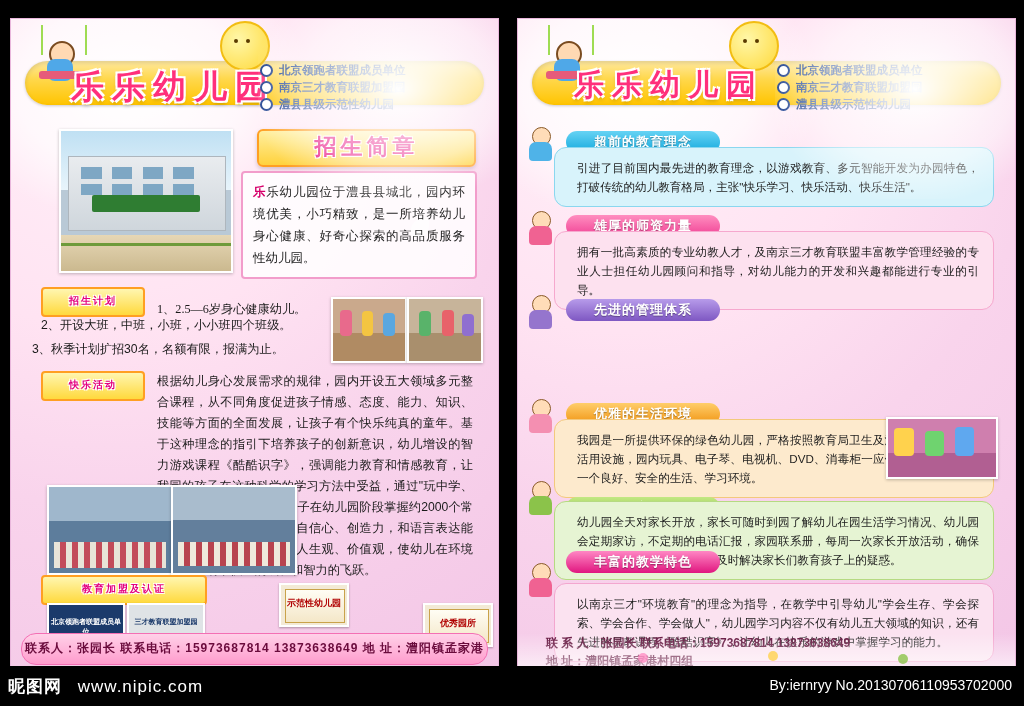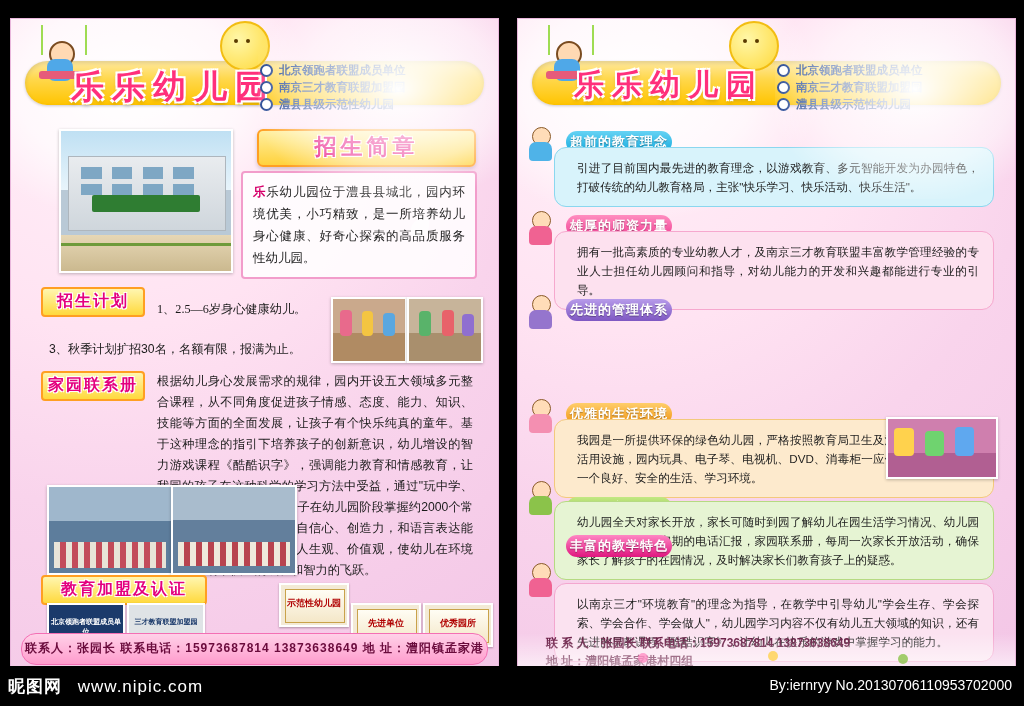--- a/index.html
+++ b/index.html
@@ -71,35 +71,35 @@
   .photo .fence{position:absolute;left:0;bottom:18%;width:100%;height:3px;background:#6e9a3a;}
   .photo .sign{position:absolute;left:18%;top:46%;width:64%;height:12%;background:#2f7d32;border-radius:2px;}
 
   .intro-box{position:absolute;left:230px;top:152px;width:232px;height:104px;
     background:rgba(255,255,255,0.85);border:2px solid #f29dcb;border-radius:4px;}
   .intro-box p{margin:0;padding:8px 10px;font-size:12.5px;line-height:22px;color:#1d1d1d;text-align:justify;}
   .intro-box .lead{color:#d6006b;font-weight:bold;}
 
   .sec-title{position:absolute;height:26px;border-radius:4px;
     background:linear-gradient(180deg,#fff6b0,#ffd93d);border:2px solid #ff9f22;}
-  .sec-title span{display:block;line-height:24px;text-align:center;font-size:16px;font-weight:bold;letter-spacing:2px;
+  .sec-title span{display:block;line-height:24px;text-align:center;font-size:10px;font-weight:bold;letter-spacing:2px;
     color:#e4007f;text-shadow:-1px -1px 0 #fff,1px -1px 0 #fff,-1px 1px 0 #fff,1px 1px 0 #fff;}
 
   .body-text{position:absolute;font-size:12.2px;line-height:21px;color:#1a1a1a;text-align:justify;}
 
   .cert{position:absolute;background:#f3ead6;border:2px solid #fff;box-shadow:0 1px 2px rgba(0,0,0,.3);overflow:hidden;}
   .cert .inner{position:absolute;left:6%;top:10%;width:88%;height:80%;border:1px solid #c9a24a;background:linear-gradient(180deg,#fffdf4,#f4e7c8);}
   .cert .ttl{position:absolute;left:0;top:30%;width:100%;text-align:center;font-size:9px;color:#b00000;font-weight:bold;}
   .cert.blue{background:#1b3a6b;}
   .cert.grey{background:#dfe3e6;}
 
   .contactbar{position:absolute;left:10px;right:10px;height:30px;border-radius:15px;
     background:linear-gradient(180deg,#ffd1e8,#ff9ccd);border:1px solid #f46fb4;}
   .contactbar .line{font-size:12px;color:#6a0b3c;font-weight:bold;line-height:28px;text-align:center;letter-spacing:1px;}
-  .rb-head{position:absolute;left:48px;height:22px;border-radius:11px;padding:0 4px;
+  .rb-head{position:absolute;left:48px;height:22px;border-radius:11px;padding:0 28px;
     display:flex;align-items:center;}
   .rb-head span{font-size:13px;font-weight:bold;color:#ffffff;letter-spacing:1px;
     text-shadow:0 1px 1px rgba(0,0,0,0.35);}
   .rb-body{position:absolute;left:36px;width:440px;border-radius:12px;padding:10px 14px 10px 22px;
     box-sizing:border-box;font-size:11.6px;line-height:19px;color:#1c1c1c;text-align:justify;}
   .kidicon{position:absolute;left:8px;width:30px;height:34px;}
   .kidicon .h{position:absolute;left:6px;top:0;width:17px;height:17px;border-radius:50%;background:#ffdcb8;border:1.5px solid #8a5a28;}
   .kidicon .b{position:absolute;left:3px;top:15px;width:23px;height:19px;border-radius:7px 7px 4px 4px;}
 
   .rcontact{position:absolute;left:28px;width:450px;font-size:12px;color:#5d0a36;font-weight:bold;line-height:20px;}
@@ -177,37 +177,38 @@
     <div class="intro-box">
       <p>
         <span class="lead">乐</span><span>乐幼儿园位于澧县县城北，园内环境优美，小巧精致，是一所培养幼儿身心健康、好奇心探索的高品质服务性幼儿园。</span>
       </p>
     </div>
 
     <div class="sec-title" style="left:30px;top:268px;width:100px;">
       <span>招生计划</span>
     </div>
     <div class="body-text" style="left:146px;top:280px;width:250px;font-family:Liberation Serif, serif;">1、2.5—6岁身心健康幼儿。</div>
-    <div class="body-text" style="left:38px;top:320px;width:290px;">3、秋季计划扩招30名，名额有限，报满为止。</div>
+    <div class="body-text" style="left:30px;top:296px;width:280px;">2、开设大班，中班，小班，小小班四个班级。</div>
+    <div class="body-text" style="left:21px;top:320px;width:290px;">3、秋季计划扩招30名，名额有限，报满为止。</div>
 
     <div class="photo" style="left:320px;top:278px;width:72px;height:62px;background:#caa98c;">
       <div style="position:absolute;left:0;bottom:0;width:100%;height:45%;background:#b08b63;"></div>
       <div style="position:absolute;left:10%;top:18%;width:16%;height:42%;background:#e86a8c;border-radius:4px;"></div>
       <div style="position:absolute;left:40%;top:20%;width:16%;height:40%;background:#f4c542;border-radius:4px;"></div>
       <div style="position:absolute;left:70%;top:22%;width:16%;height:38%;background:#5aa7e0;border-radius:4px;"></div>
     </div>
     <div class="photo" style="left:396px;top:278px;width:72px;height:62px;background:#c7b49a;">
       <div style="position:absolute;left:0;bottom:0;width:100%;height:45%;background:#a98f6d;"></div>
       <div style="position:absolute;left:14%;top:20%;width:16%;height:40%;background:#59b36a;border-radius:4px;"></div>
       <div style="position:absolute;left:46%;top:18%;width:16%;height:42%;background:#e8626a;border-radius:4px;"></div>
       <div style="position:absolute;left:74%;top:24%;width:16%;height:36%;background:#8f6fd0;border-radius:4px;"></div>
     </div>
 
     <div class="sec-title" style="left:30px;top:352px;width:100px;">
-      <span>家园联系册</span>
+      <span>快乐活动</span>
     </div>
     <div class="body-text" style="left:146px;top:352px;width:316px;">根据幼儿身心发展需求的规律，园内开设五大领域多元整合课程，从不同角度促进孩子情感、态度、能力、知识、技能等方面的全面发展，让孩子有个快乐纯真的童年。基于这种理念的指引下培养孩子的创新意识，幼儿增设的智力游戏课程《酷酷识字》，强调能力教育和情感教育，让我园的孩子在这种科学的学习方法中受益，通过"玩中学、学中玩"的学习方式，让孩子在幼儿园阶段掌握约2000个常用汉字。不断增强孩子的自信心、创造力，和语言表达能力，使孩子们形成正确的人生观、价值观，使幼儿在环境教育的影响下快速的成长和智力的飞跃。</div>
 
     <div class="photo" style="left:36px;top:466px;width:122px;height:86px;background:#6f8fae;">
       <div style="position:absolute;left:0;top:0;width:100%;height:40%;background:#9fb7cc;"></div>
       <div style="position:absolute;left:0;bottom:0;width:100%;height:60%;background:#5d7d9c;"></div>
       <div style="position:absolute;left:4%;bottom:6%;width:92%;height:30%;background:repeating-linear-gradient(90deg,#e8e4d8 0 6px,#c24b5a 6px 12px);"></div>
     </div>
     <div class="photo" style="left:160px;top:466px;width:122px;height:86px;background:#7f93ab;">
       <div style="position:absolute;left:0;top:0;width:100%;height:38%;background:#a9bccd;"></div>
@@ -221,24 +222,20 @@
 
     <div class="cert blue" style="left:36px;top:584px;width:74px;height:40px;">
       <div class="ttl" style="color:#ffffff;font-size:7px;">北京领跑者联盟成员单位</div>
     </div>
     <div class="cert grey" style="left:116px;top:584px;width:74px;height:40px;">
       <div class="ttl" style="color:#1b3a6b;font-size:7px;">三才教育联盟加盟园</div>
     </div>
     <div class="cert" style="left:268px;top:564px;width:66px;height:40px;">
       <div class="inner"></div>
       <div class="ttl">示范性幼儿园</div>
-    </div>
-    <div class="cert" style="left:340px;top:584px;width:66px;height:40px;">
-      <div class="inner"></div>
-      <div class="ttl">先进单位</div>
     </div>
     <div class="cert" style="left:412px;top:584px;width:66px;height:40px;">
       <div class="inner"></div>
       <div class="ttl">优秀园所</div>
     </div>
 
     <div class="contactbar" style="top:614px;">
       <div class="line">联系人：张园长    联系电话：15973687814  13873638649  地 址：澧阳镇孟家港村四组</div>
     </div>
   </div>
@@ -334,21 +331,21 @@
       <span>开放的家园联系</span>
     </div>
     <div class="rb-body" style="top:482px;background:#e6f4d3;border:1px solid #b5da82;">
       <span>幼儿园全天对家长开放，家长可随时到园了解幼儿在园生活学习情况、幼儿园会定期家访，不定期的电话汇报，家园联系册，每周一次家长开放活动，确保家长了解孩子的在园情况，及时解决家长们教育孩子上的疑惑。</span>
     </div>
     <div class="kidicon" style="top:462px;">
       <div class="h"></div>
         <div class="b" style="background:#8bc34a;"></div>
     </div>
 
-    <div class="rb-head" style="top:516px;background:linear-gradient(180deg,#ff87c4,#e0167f);align-items:center;">
+    <div class="rb-head" style="top:532px;background:linear-gradient(180deg,#ff87c4,#e0167f);align-items:center;">
       <span>丰富的教学特色</span>
     </div>
     <div class="rb-body" style="top:564px;background:#fbe2f0;border:1px solid #f3a6cf;">
       <span>以南京三才"环境教育"的理念为指导，在教学中引导幼儿"学会生存、学会探索、学会合作、学会做人"，幼儿园学习内容不仅有幼儿五大领域的知识，还有先进的早教课程《酷酷识字》，让幼儿在快乐的游戏中掌握学习的能力。</span>
     </div>
     <div class="kidicon" style="top:544px;">
       <div class="h"></div>
         <div class="b" style="background:#f06292;"></div>
     </div>
 

